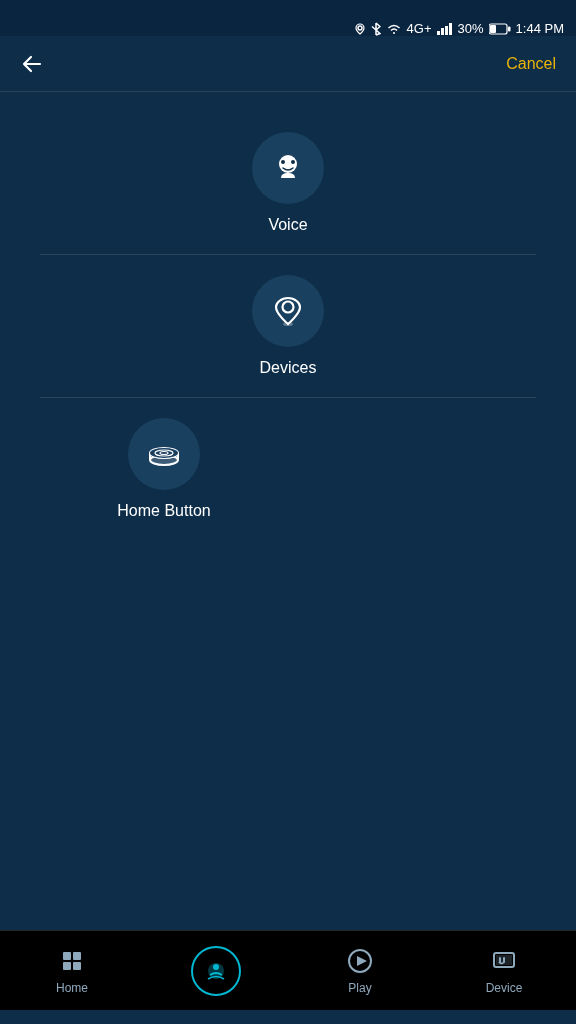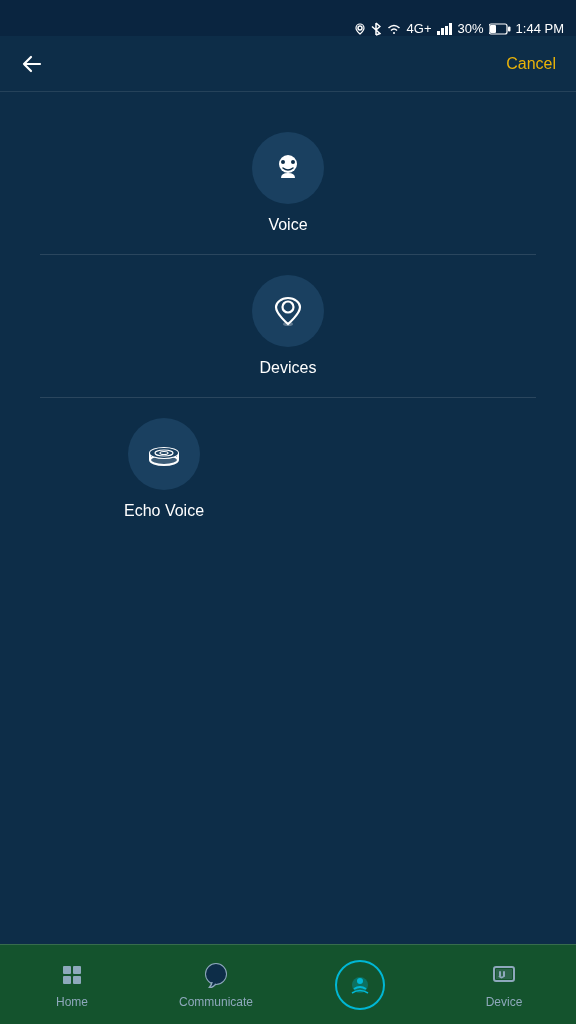--- a/index.html
+++ b/index.html
@@ -153,25 +153,25 @@
 
     
     .icon-svg {
       width: 40px;
       height: 40px;
     }
 
     
     .bottom-nav {
       position: absolute;
-      bottom: 0;
+      bottom: 14px;
       left: 0;
       right: 0;
       height: 80px;
-      background-color: #14532d;
+      background-color: #000000;
       display: flex;
       align-items: center;
       justify-content: flex-start;
       border-top: 1px solid rgba(255,255,255,0.15);
     }
 
     .nav-item {
       display: flex;
       flex-direction: column;
       align-items: center;
@@ -301,21 +301,21 @@
 
           <ellipse cx="20" cy="19" rx="14" ry="5" fill="none" stroke="white" stroke-width="2"></ellipse>
           <line x1="6" y1="19" x2="6" y2="26" stroke="white" stroke-width="2"></line>
           <line x1="34" y1="19" x2="34" y2="26" stroke="white" stroke-width="2"></line>
           <ellipse cx="20" cy="19" rx="14" ry="5" fill="#1a4060"></ellipse>
 
           <ellipse cx="20" cy="19" rx="9" ry="3" fill="none" stroke="white" stroke-width="1.2"></ellipse>
           <ellipse cx="20" cy="19" rx="4" ry="1.5" fill="none" stroke="white" stroke-width="1.2"></ellipse>
         </svg>
       </div>
-      <span class="grid-item-label">Echo Voice</span>
+      <span class="grid-item-label">Home Button</span>
     </div>
 
     <div class="grid-item"></div>
   </div>
 
 </div>
 
 <div class="bottom-nav">
 
   <div class="nav-item">
@@ -323,42 +323,41 @@
       <svg width="26" height="26" viewBox="0 0 26 26" fill="none">
         <rect x="4" y="4" width="8" height="8" rx="1" fill="#8ea8bc"></rect>
         <rect x="14" y="4" width="8" height="8" rx="1" fill="#8ea8bc"></rect>
         <rect x="4" y="14" width="8" height="8" rx="1" fill="#8ea8bc"></rect>
         <rect x="14" y="14" width="8" height="8" rx="1" fill="#8ea8bc"></rect>
       </svg>
     </div>
     <span class="nav-label">Home</span>
   </div>
 
-  <div class="nav-item">
-    <div class="nav-icon">
-      <svg width="28" height="26" viewBox="0 0 28 26" fill="none">
-        <circle cx="14" cy="12" r="10" fill="none" stroke="#8ea8bc" stroke-width="2"></circle>
-        <circle cx="14" cy="12" r="10" fill="#0d2d48"></circle>
-        <path d="M14 22 Q10 26 7 26 Q10 22 10 20" fill="#0d2d48" stroke="#8ea8bc" stroke-width="1.5"></path>
-      </svg>
-    </div>
-    <span class="nav-label">Communicate</span>
-  </div>
 
   <div class="nav-item">
     <div class="alexa-btn">
       <svg width="28" height="28" viewBox="0 0 28 28" fill="none">
         <circle cx="14" cy="14" r="8" fill="#00b7d4" opacity="0.3"></circle>
         <circle cx="14" cy="10" r="3" fill="#00b7d4"></circle>
         <path d="M8 18 Q14 14 20 18" fill="none" stroke="#00b7d4" stroke-width="2"></path>
         <path d="M6 22 Q14 17 22 22" fill="none" stroke="#00b7d4" stroke-width="1.5"></path>
       </svg>
     </div>
   </div>
 
+  <div class="nav-item">
+    <div class="nav-icon">
+      <svg width="26" height="26" viewBox="0 0 26 26" fill="none">
+        <circle cx="13" cy="13" r="11" fill="none" stroke="#8ea8bc" stroke-width="2"></circle>
+        <polygon points="10,8 20,13 10,18" fill="#8ea8bc"></polygon>
+      </svg>
+    </div>
+    <span class="nav-label">Play</span>
+  </div>
 
   <div class="nav-item">
     <div class="nav-icon">
       <svg width="26" height="26" viewBox="0 0 26 26" fill="none">
         <rect x="3" y="5" width="20" height="14" rx="2" fill="none" stroke="#8ea8bc" stroke-width="2"></rect>
         <rect x="5" y="7" width="16" height="10" fill="#8ea8bc" opacity="0.2"></rect>
 
         <line x1="9" y1="10" x2="9" y2="14" stroke="#8ea8bc" stroke-width="2" stroke-linecap="round"></line>
         <line x1="13" y1="10" x2="13" y2="14" stroke="#8ea8bc" stroke-width="2" stroke-linecap="round"></line>
         <path d="M8 14 Q10.5 17 13 14" fill="none" stroke="#8ea8bc" stroke-width="1.8"></path>

